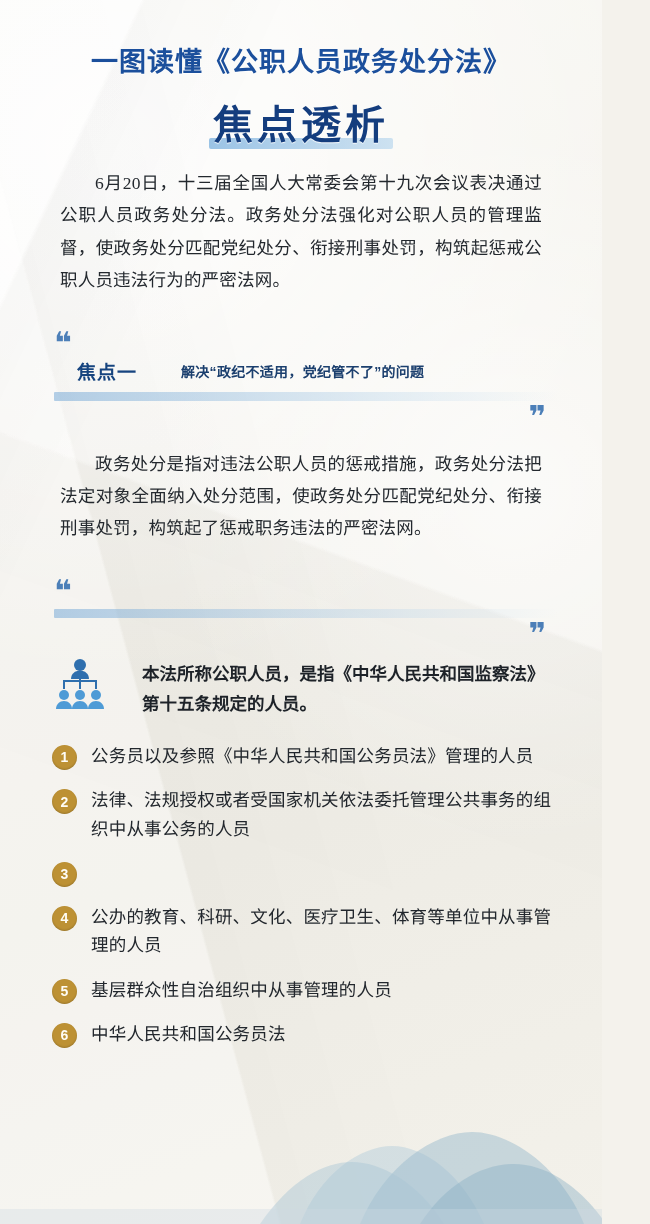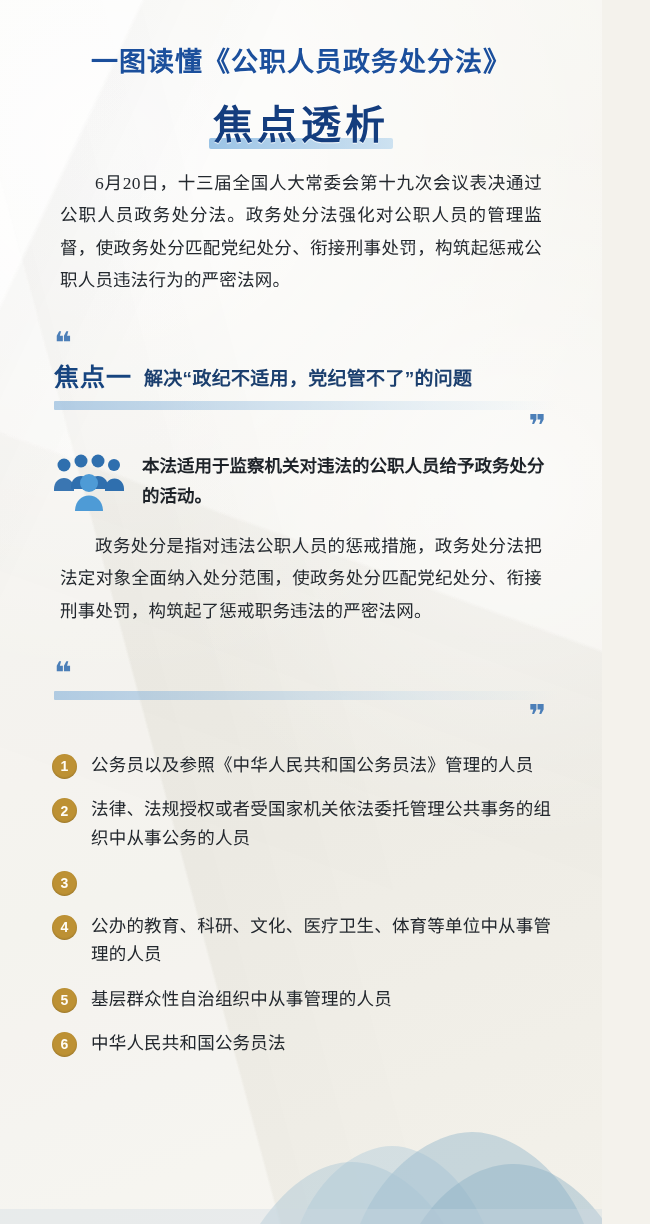--- a/index.html
+++ b/index.html
@@ -116,32 +116,34 @@
   }
   .focus-row {
     display: flex;
     align-items: flex-end;
     gap: 12px;
     margin-top: 4px;
   }
   .focus-label {
     font-family: Liberation Sans, sans-serif;
     font-weight: bold;
-    font-size: 25px;
+    font-size: 19px;
     color: #16447f;
     letter-spacing: 1px;
     white-space: nowrap;
+    margin-left: 23px;
   }
   .focus-sub {
     font-family: "Liberation Sans", "DejaVu Sans", sans-serif;
     font-weight: bold;
-    font-size: 19px;
+    font-size: 14px;
     color: #1b3f6e;
     padding-bottom: 3px;
     letter-spacing: 0.3px;
+    margin-left: 32px;
   }
   .focus-rule {
     margin-top: 8px;
     height: 9px;
     background: linear-gradient(90deg, rgba(120,170,215,0.55) 0%, rgba(190,216,236,0.35) 70%, rgba(190,216,236,0) 100%);
     border-radius: 1px;
   }
   .quote-close {
     text-align: right;
     font-family: "Liberation Sans", "DejaVu Sans", sans-serif;
@@ -243,52 +245,53 @@
       <div class="focus-head">
         <span class="quote-open">❝</span>
         <div class="focus-row">
           <span class="focus-label">焦点一</span>
           <span class="focus-sub">解决“政纪不适用，党纪管不了”的问题</span>
         </div>
         <div class="focus-rule"></div>
         <div class="quote-close">❞</div>
       </div>
 
-      <div class="lead-row">
-        <span class="lead-icon">
-          <svg viewBox="0 0 76 62" width="76" height="62" aria-hidden="true">
-            <g fill="#2f6fae">
-              <circle cx="14" cy="16" r="6.5"></circle>
-              <path d="M4 40c0-6.6 4.5-11 10-11s10 4.4 10 11v2H4z" opacity="0.95"></path>
-              <circle cx="31" cy="12" r="6.5"></circle>
-              <path d="M21 38c0-6.6 4.5-11 10-11s10 4.4 10 11v2H21z"></path>
-              <circle cx="48" cy="12" r="6.5"></circle>
-              <path d="M38 38c0-6.6 4.5-11 10-11s10 4.4 10 11v2H38z"></path>
-              <circle cx="64" cy="16" r="6"></circle>
-              <path d="M55 40c0-6.2 4.2-10.5 9.5-10.5S74 33.8 74 40v2H55z"></path>
-            </g>
-            <g fill="#4e9bd6">
-              <circle cx="39" cy="34" r="9"></circle>
-              <path d="M25 62c0-9.4 6.3-15.6 14-15.6S53 52.6 53 62z"></path>
-            </g>
-          </svg>
-        </span>
-        <div class="lead-text">本法适用于监察机关对违法的公职人员给予政务处分的活动。</div>
-      </div>
 
       <p class="para" style="margin-top:18px;">政务处分是指对违法公职人员的惩戒措施，政务处分法把法定对象全面纳入处分范围，使政务处分匹配党纪处分、衔接刑事处罚，构筑起了惩戒职务违法的严密法网。</p>
     </div>
 
     <div class="focus-block">
       <div class="focus-head">
         <span class="quote-open">❝</span>
         <div class="focus-rule"></div>
         <div class="quote-close">❞</div>
       </div>
 
+      <div class="lead-row">
+        <span class="lead-icon">
+          <svg viewBox="0 0 76 62" width="76" height="62" aria-hidden="true">
+            <g stroke="#2f6fae" stroke-width="2" fill="none">
+              <path d="M30 16v8H14v8M30 24v8M30 24h16v8"></path>
+            </g>
+            <g fill="#2f6fae">
+              <circle cx="30" cy="8" r="6"></circle>
+              <path d="M21 22c0-5 4-8.5 9-8.5s9 3.5 9 8.5z"></path>
+            </g>
+            <g fill="#4e9bd6">
+              <circle cx="14" cy="38" r="5"></circle>
+              <path d="M6 52c0-4.6 3.6-8 8-8s8 3.4 8 8z"></path>
+              <circle cx="30" cy="38" r="5"></circle>
+              <path d="M22 52c0-4.6 3.6-8 8-8s8 3.4 8 8z"></path>
+              <circle cx="46" cy="38" r="5"></circle>
+              <path d="M38 52c0-4.6 3.6-8 8-8s8 3.4 8 8z"></path>
+            </g>
+          </svg>
+        </span>
+        <div class="lead-text">本法所称公职人员，是指《中华人民共和国监察法》第十五条规定的人员。</div>
+      </div>
 
       <div class="num-list">
         <div class="num-item">
           <span class="num-badge">1</span>
           <span class="num-text">公务员以及参照《中华人民共和国公务员法》管理的人员</span>
         </div>
         <div class="num-item">
           <span class="num-badge">2</span>
           <span class="num-text">法律、法规授权或者受国家机关依法委托管理公共事务的组织中从事公务的人员</span>
         </div>

